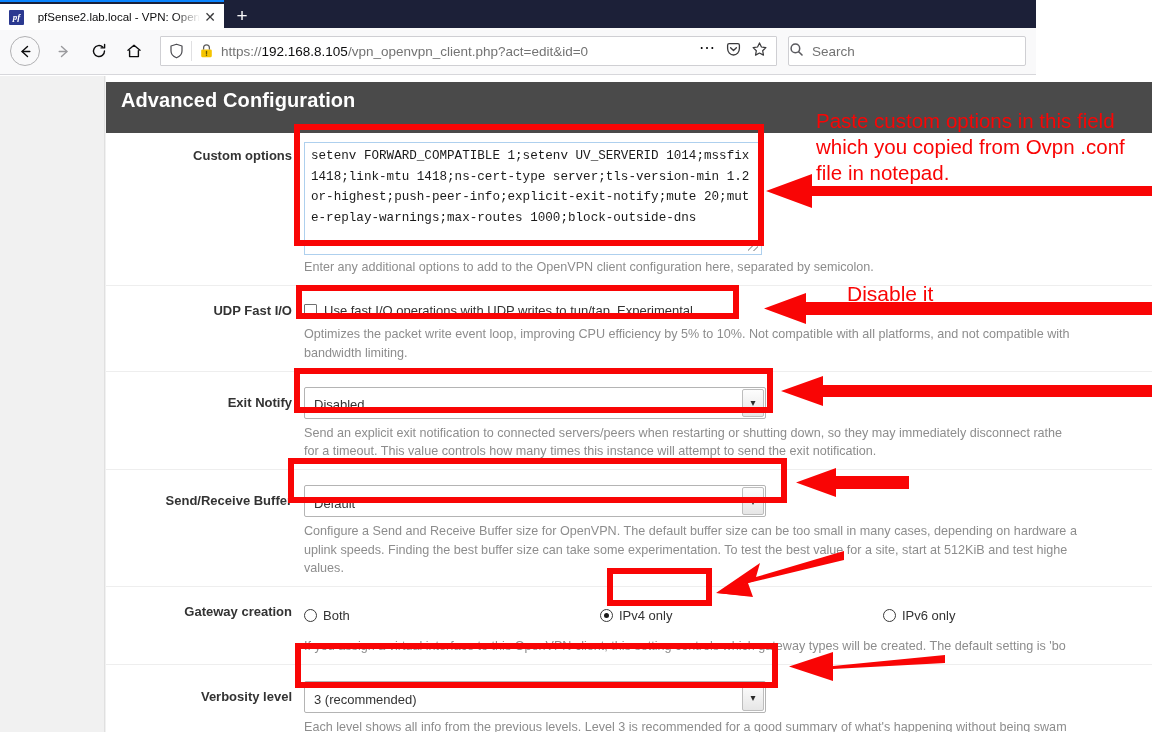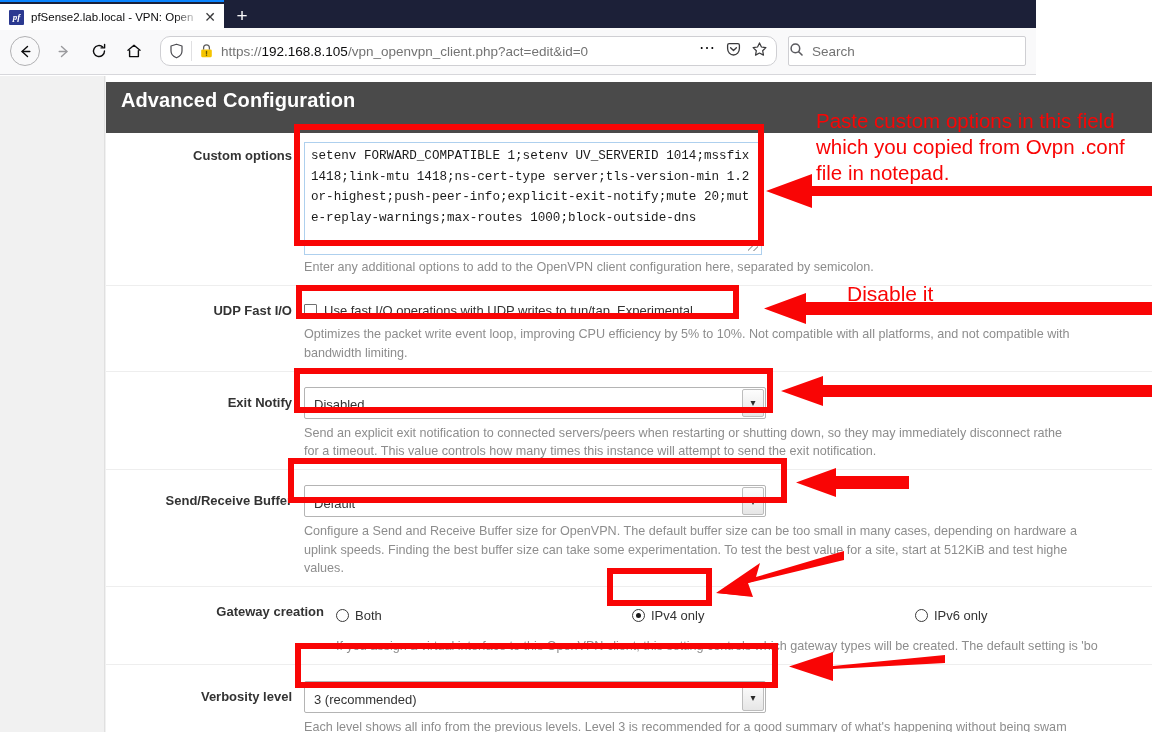--- a/index.html
+++ b/index.html
@@ -54,20 +54,21 @@
     font-family: "Liberation Serif", serif;
   }
   .tab-title {
     flex: 1 1 auto;
     font-size: 11.5px;
     color: #0c0c0d;
     white-space: nowrap;
     overflow: hidden;
     -webkit-mask-image: linear-gradient(to right, #000 85%, transparent 100%);
     mask-image: linear-gradient(to right, #000 85%, transparent 100%);
+    text-align: right;
   }
   .tab-close {
     flex: 0 0 auto;
     width: 16px; height: 16px;
     font-size: 14px;
     color: #3a3a3c;
     display: flex; align-items: center; justify-content: center;
     margin-left: 2px;
     font-family: "Liberation Sans", sans-serif;
   }
@@ -100,21 +101,21 @@
     width: 30px; height: 30px;
     margin-right: 5px;
   }
   .navbtn svg { display: block; }
 
   .urlbar {
     flex: 1 1 auto;
     height: 30px;
     background: #ffffff;
     border: 1px solid #cfcfd3;
-    border-radius: 10px;
+    border-radius: 1px;
     display: flex;
     align-items: center;
     padding: 0 6px 0 8px;
     margin-left: 8px;
     gap: 7px;
     min-width: 0;
   }
   .url-shield { flex: 0 0 auto; display: flex; align-items: center; }
   .url-sep {
     width: 1px; height: 20px;
@@ -451,21 +452,21 @@
             <span>Default</span>
             <span class="arrowbox">▾</span>
           </div>
           <div class="help" style="white-space:pre;">Configure a Send and Receive Buffer size for OpenVPN. The default buffer size can be too small in many cases, depending on hardware a
 uplink speeds. Finding the best buffer size can take some experimentation. To test the best value for a site, start at 512KiB and test highe
 values.</div>
         </div>
       </div>
 
       <div class="row" style="padding-top:5px;">
-        <div class="lbl" style="padding-top:12px;margin-left:32px;">Gateway creation</div>
+        <div class="lbl" style="padding-top:12px;">Gateway creation</div>
         <div class="fld">
           <div class="radios">
             <span class="radio-item" style="width:296px;">
               <span class="rad"></span>
               <span class="radlabel">Both</span>
             </span>
             <span class="radio-item" style="width:283px;">
               <span class="rad on"></span>
               <span class="radlabel">IPv4 only</span>
             </span>

